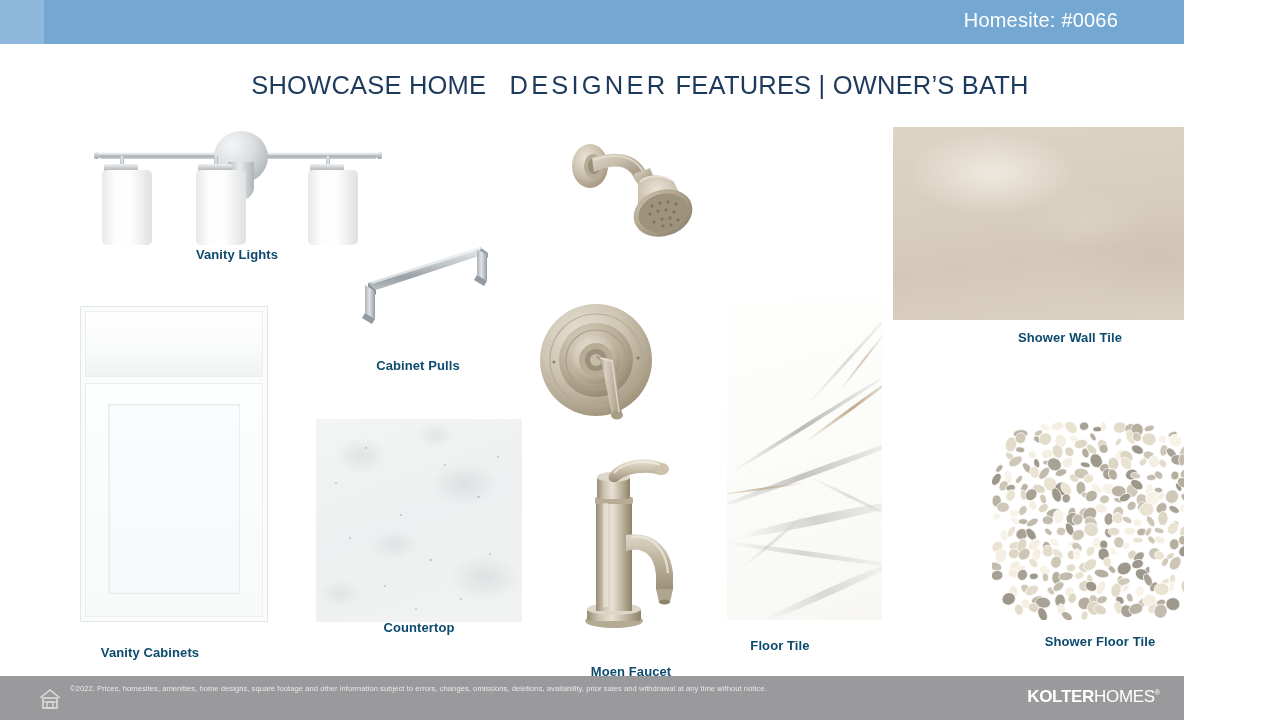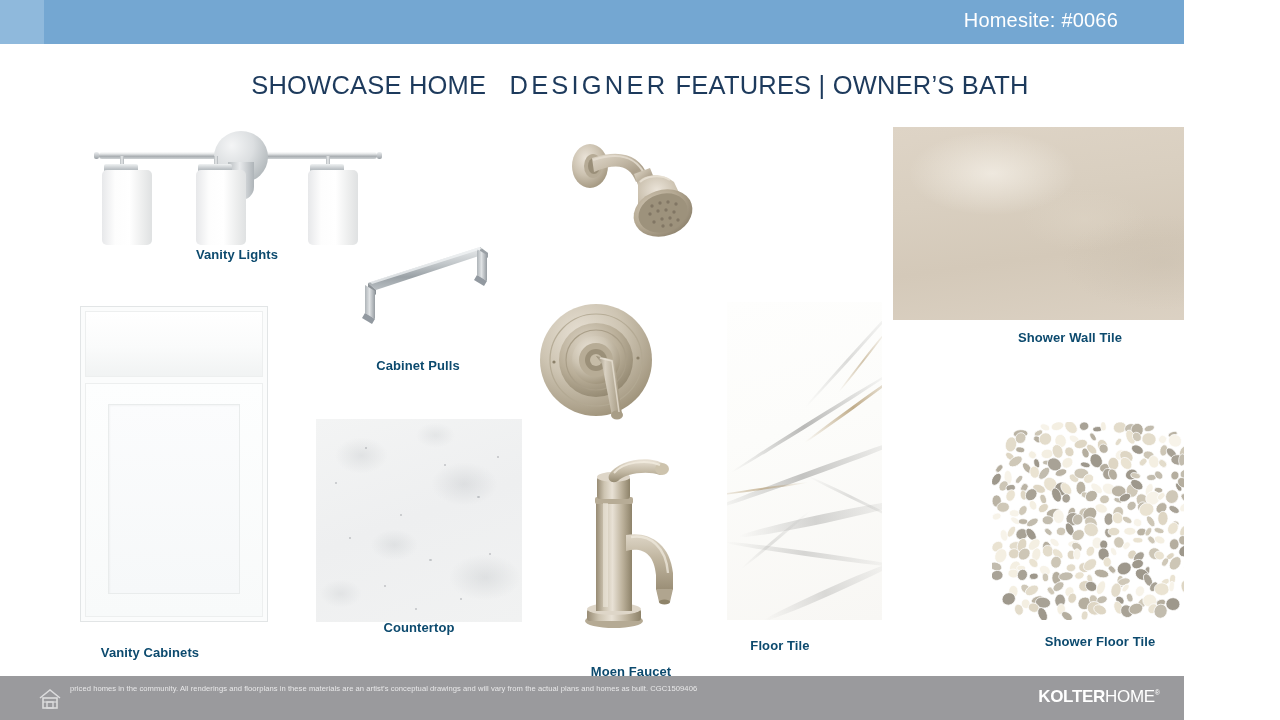--- a/index.html
+++ b/index.html
@@ -763,17 +763,17 @@
   <div id="footer-bar"></div>
   <div id="eho-icon">
     <svg width="24" height="24" viewBox="0 0 24 24">
       <path d="M2 11 L12 3 L22 11" fill="none" stroke="#dcdcdd" stroke-width="1.6"></path>
       <rect x="5" y="11" width="14" height="10" fill="none" stroke="#dcdcdd" stroke-width="1.6"></rect>
       <rect x="9" y="15" width="6" height="6" fill="none" stroke="#dcdcdd" stroke-width="1.4"></rect>
       <line x1="5" y1="15" x2="19" y2="15" stroke="#dcdcdd" stroke-width="1.2"></line>
     </svg>
   </div>
   <div id="footer-disclaimer">
-    <div>priced homes in the community. All renderings and floorplans in these materials are an artist’s conceptual drawings and will vary from the actual plans and homes as built. CGC1509406</div>
-  </div>
-  <div id="kolter-logo"><span class="bold">KOLTER</span><span class="light">HOME</span><span class="tm">®</span></div>
+    <div>©2022. Prices, homesites, amenities, home designs, square footage and other information subject to errors, changes, omissions, deletions, availability, prior sales and withdrawal at any time without notice.</div>
+  </div>
+  <div id="kolter-logo"><span class="bold">KOLTER</span><span class="light">HOMES</span><span class="tm">®</span></div>
 
 </div>
 
 </body></html>

